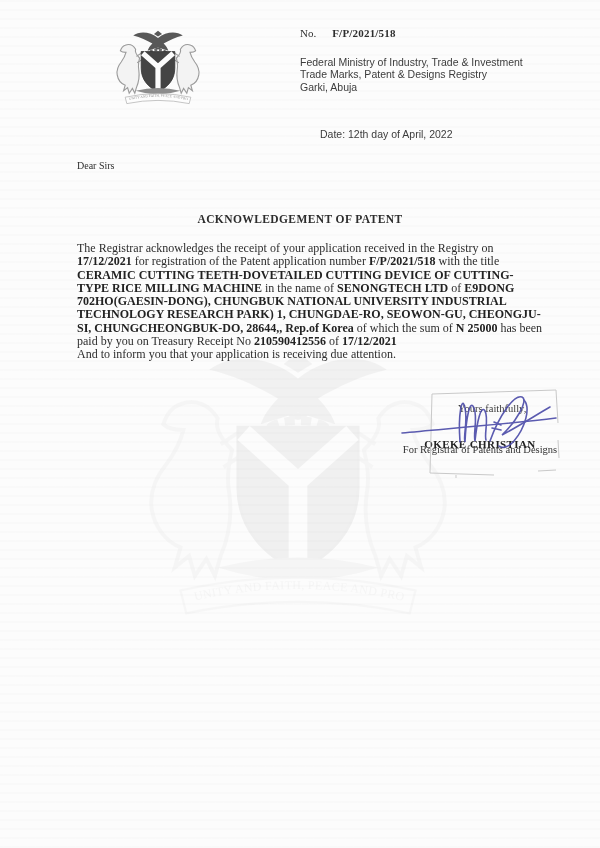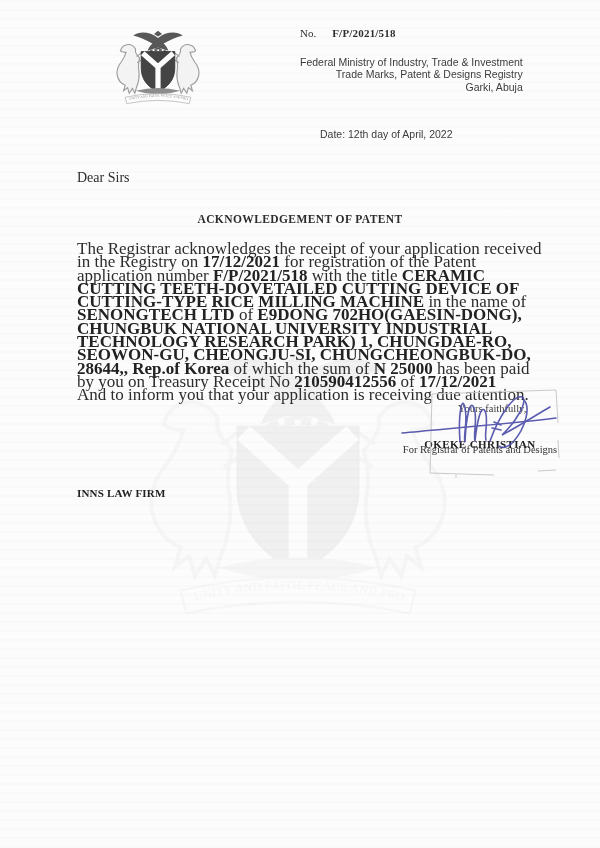--- a/index.html
+++ b/index.html
@@ -14,32 +14,32 @@
     font-family: "Liberation Serif", serif;
     color: #2d2d2d;
   }
   .abs { position: absolute; }
 
   
   .crest-small { left: 110px; top: 28px; width: 96px; height: 84px; }
   .ref-line { left: 300px; top: 27px; font-size: 11px; }
   .ref-line .num { font-weight: bold; margin-left: 16px; letter-spacing: .2px; }
   .ministry-block { left: 300px; top: 56px; font-family: "Liberation Sans", sans-serif;
-                    font-size: 10.5px; line-height: 12.4px; color: #3c3c3c; text-align: right; }
+                    font-size: 10.5px; line-height: 12.4px; color: #3c3c3c; }
   .date-line { left: 300px; top: 128px; font-family: "Liberation Sans", sans-serif;
                font-size: 10.5px; color: #3c3c3c; padding-left: 20px; }
 
-  .salutation { left: 77px; top: 170px; font-size: 14px; }
+  .salutation { left: 77px; top: 160px; font-size: 10px; }
 
   .title-wrap { left: 0; top: 209px; width: 600px; text-align: center; }
   .title-wrap span { font-weight: bold; font-size: 11.5px; letter-spacing: .4px;
                      text-underline-offset: 2px; }
 
   .body-paragraph { left: 77px; top: 242px; width: 467px;
-                    font-size: 17px; line-height: 13.3px; text-align: left; }
+                    font-size: 12px; line-height: 13.3px; text-align: left; }
   .body-paragraph b { color: #222; }
 
   
   .closing { left: 458px; top: 403px; font-size: 10.5px; color: #3a3a3a; }
   .sig-svg { left: 398px; top: 378px; width: 175px; height: 100px; z-index: 3; pointer-events: none; }
   .sig-name { left: 400px; top: 438px; width: 160px; text-align: center;
               font-weight: bold; font-size: 11px; letter-spacing: .4px; color: #222; }
   .sig-role { left: 392px; top: 444px; width: 176px; text-align: center;
               font-size: 10.5px; color: #333; }
 
@@ -124,16 +124,15 @@
       <path d="M92 63 C101 38 116 16 124 19 C131 22 118 44 104 57 C121 48 138 37 152 29"></path>
       <path d="M126 22 C133 30 127 50 116 63 C111 69 104 71 101 68"></path>
       <path d="M96 44 l7 3 M94 50 l9 2"></path>
     </g>
   </svg>
 
   <div class="abs sig-name layer">OKEKE CHRISTIAN</div>
   <div class="abs sig-role layer">For Registrar of Patents and Designs</div>
 
   <div class="abs recipient layer">
-    <div>INNS LAW FIRM</div>
   </div>
 
 </div>
 
 </body></html>

